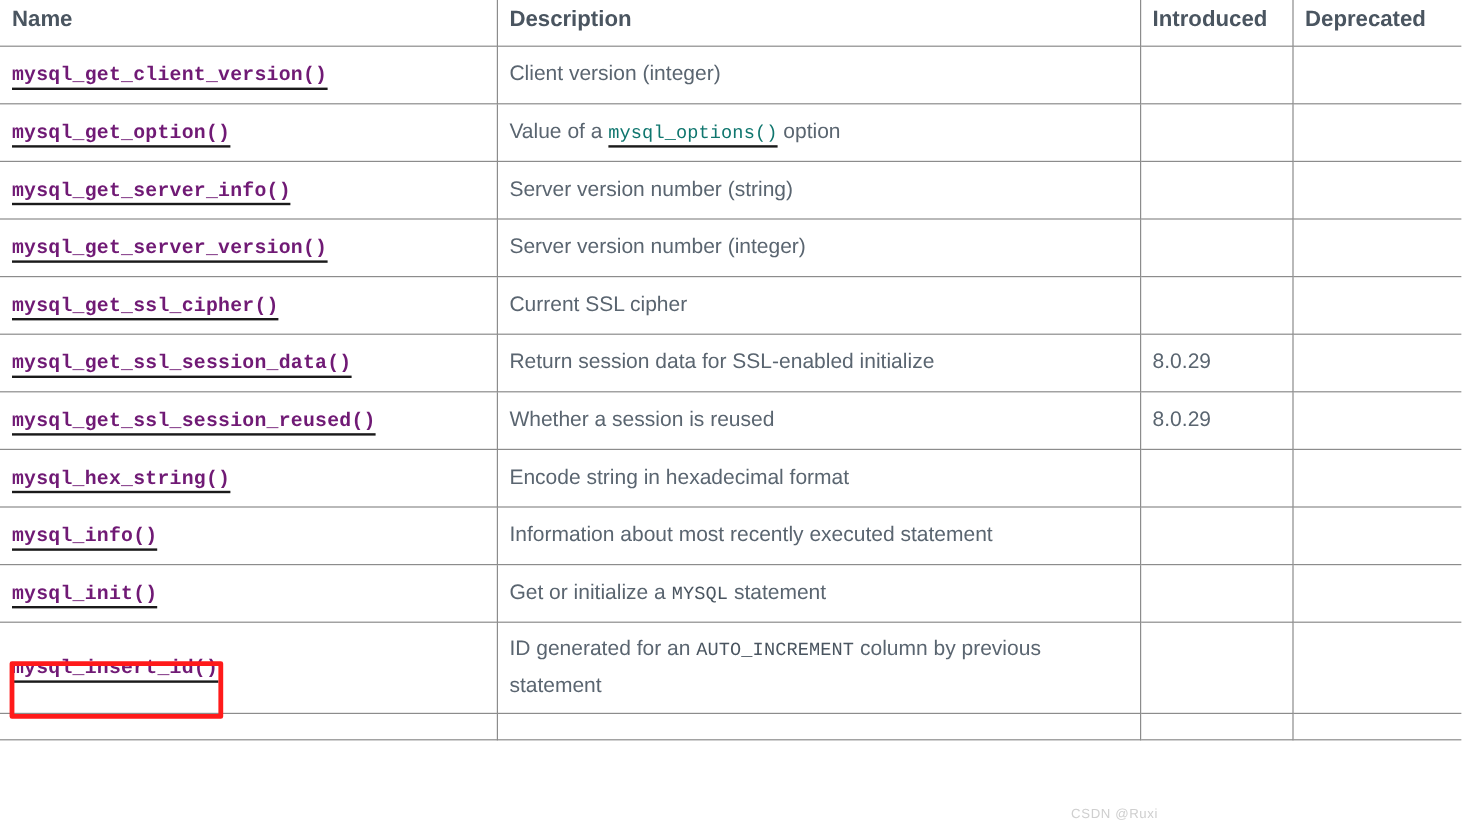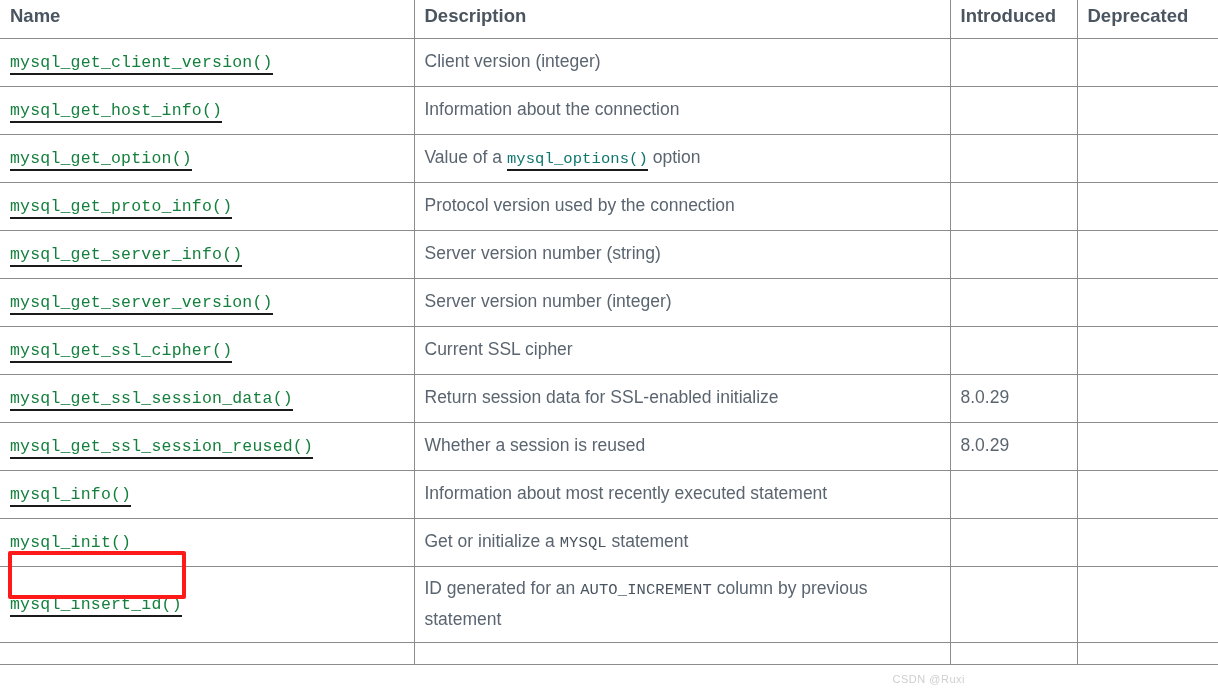--- a/index.html
+++ b/index.html
@@ -51,26 +51,27 @@
   }
   .doc-table thead th:first-child { border-left: none; }
   .doc-table thead th:last-child  { border-right: none; }
   .doc-table tbody td:first-child { border-left: none; }
   .doc-table tbody td:last-child  { border-right: none; }
 
   
   .fn-link {
     font-family: "Liberation Mono", "DejaVu Sans Mono", monospace;
     font-size: 16.5px;
-    color: #15803d;
+    color: #701a75;
     text-decoration: none;
     border-bottom: 2px solid #1a1a1a;
     padding-bottom: 1px;
     letter-spacing: 0.2px;
     white-space: nowrap;
+    font-weight: bold;
   }
 
   
   .code {
     font-family: "Liberation Mono", "DejaVu Sans Mono", monospace;
     font-size: 15.5px;
     color: #4a5560;
     letter-spacing: 0.1px;
     text-align: center;
   }
@@ -142,34 +143,22 @@
       </tr>
     </thead>
     <tbody id="table-body">
         <tr>
           <td><a class="fn-link">mysql_get_client_version()</a></td>
           <td><span class="desc-text"><span>Client version (integer)</span></span></td>
           <td></td>
           <td></td>
         </tr>
         <tr>
-          <td><a class="fn-link">mysql_get_host_info()</a></td>
-          <td><span class="desc-text"><span>Information about the connection</span></span></td>
-          <td></td>
-          <td></td>
-        </tr>
-        <tr>
           <td><a class="fn-link">mysql_get_option()</a></td>
           <td><span class="desc-text"><span>Value of a </span><a class="code-link">mysql_options()</a><span> option</span></span></td>
-          <td></td>
-          <td></td>
-        </tr>
-        <tr>
-          <td><a class="fn-link">mysql_get_proto_info()</a></td>
-          <td><span class="desc-text"><span>Protocol version used by the connection</span></span></td>
           <td></td>
           <td></td>
         </tr>
         <tr>
           <td><a class="fn-link">mysql_get_server_info()</a></td>
           <td><span class="desc-text"><span>Server version number (string)</span></span></td>
           <td></td>
           <td></td>
         </tr>
         <tr>
@@ -187,20 +176,26 @@
         <tr>
           <td><a class="fn-link">mysql_get_ssl_session_data()</a></td>
           <td><span class="desc-text"><span>Return session data for SSL-enabled initialize</span></span></td>
           <td>8.0.29</td>
           <td></td>
         </tr>
         <tr>
           <td><a class="fn-link">mysql_get_ssl_session_reused()</a></td>
           <td><span class="desc-text"><span>Whether a session is reused</span></span></td>
           <td>8.0.29</td>
+          <td></td>
+        </tr>
+        <tr>
+          <td><a class="fn-link">mysql_hex_string()</a></td>
+          <td><span class="desc-text"><span>Encode string in hexadecimal format</span></span></td>
+          <td></td>
           <td></td>
         </tr>
         <tr>
           <td><a class="fn-link">mysql_info()</a></td>
           <td><span class="desc-text"><span>Information about most recently executed statement</span></span></td>
           <td></td>
           <td></td>
         </tr>
         <tr>
           <td><a class="fn-link">mysql_init()</a></td>

